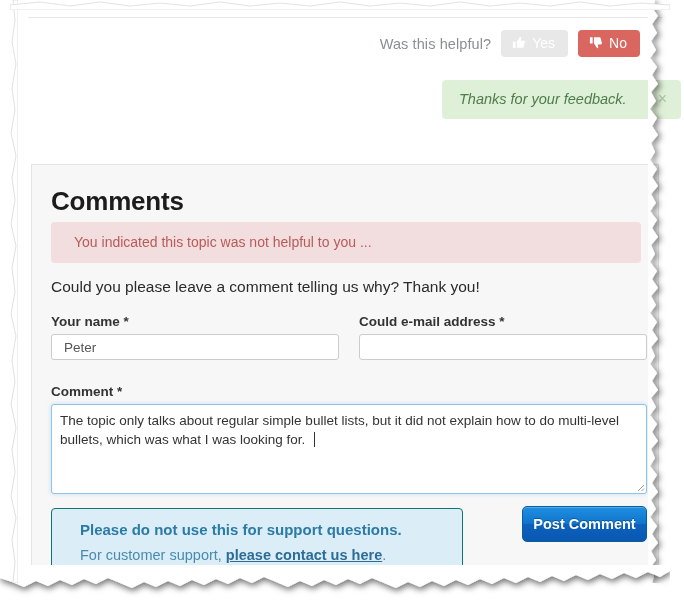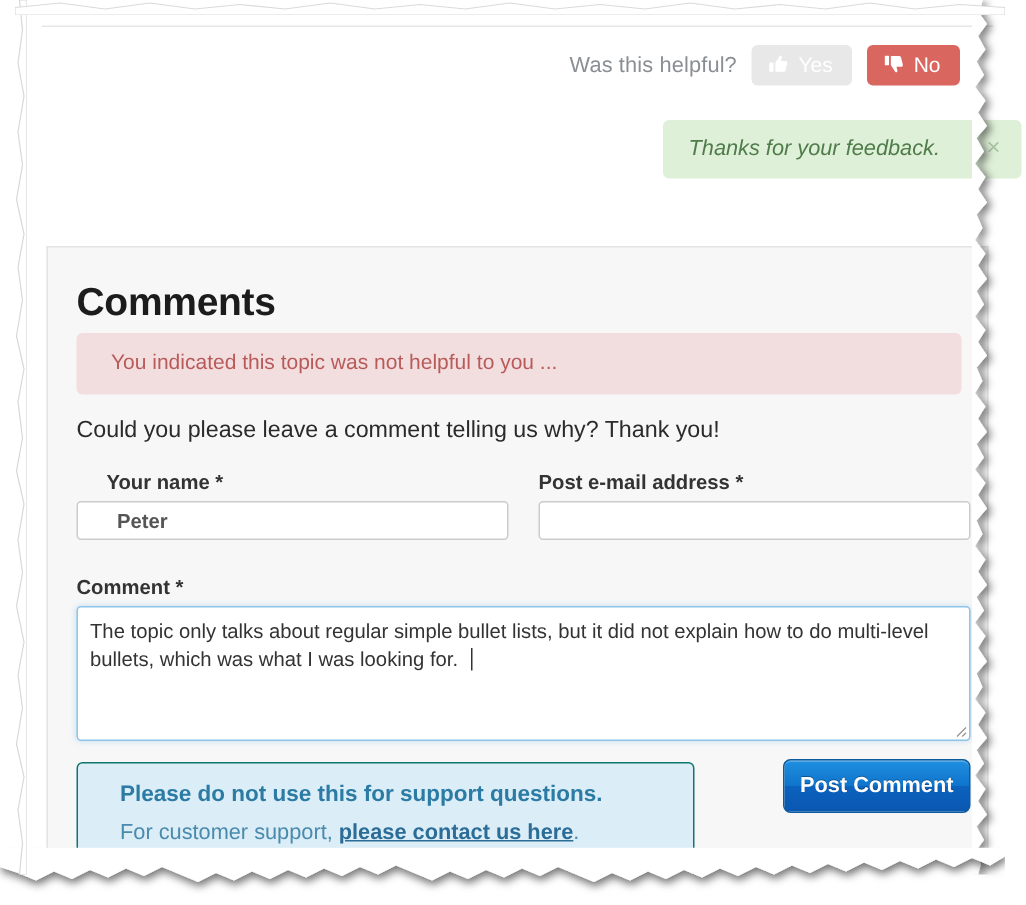--- a/index.html
+++ b/index.html
@@ -180,37 +180,36 @@
     color: #2b2b2b;
   }
 
   
   .field-label {
     position: absolute;
     font-size: 13.5px;
     font-weight: bold;
     color: #333333;
   }
-  #label-name  { left: 19px;  top: 149px; margin-left: 20px; }
+  #label-name  { left: 19px;  top: 149px; }
   #label-email { left: 327px; top: 149px; }
   #label-comment { left: 19px; top: 219px; }
 
   .text-input {
     position: absolute;
     height: 26px;
     border: 1px solid #cccccc;
     border-radius: 3px;
     background: #ffffff;
     font-family: "Liberation Sans", sans-serif;
     font-size: 13.5px;
     color: #555555;
-    padding: 0 26px;
+    padding: 0 12px;
     box-sizing: border-box;
     outline: none;
-    font-weight: bold;
   }
   #input-name  { left: 19px;  top: 169px; width: 288px; }
   #input-email { left: 327px; top: 169px; width: 288px; }
 
   #comment-wrap {
     position: absolute;
     left: 19px;
     top: 239px;
     width: 596px;
     height: 90px;
@@ -345,21 +344,21 @@
 
     <div id="prompt-text">Could you please leave a comment telling us why? Thank you!</div>
 
     <div id="not-helpful-alert">
       <span id="not-helpful-text">You indicated this topic was not helpful to you ...</span>
     </div>
 
     <label class="field-label" id="label-name">Your name *</label>
     <input class="text-input" id="input-name" type="text" value="Peter" style="">
 
-    <label class="field-label" id="label-email">Post e-mail address *</label>
+    <label class="field-label" id="label-email">Could e-mail address *</label>
     <input class="text-input" id="input-email" type="text" value="" style="">
 
     <label class="field-label" id="label-comment">Comment *</label>
     <div id="comment-wrap">
       <textarea id="input-comment" style="">The topic only talks about regular simple bullet lists, but it did not explain how to do multi-level bullets, which was what I was looking for. </textarea>
       <div id="comment-caret"></div>
       <svg id="resize-grip" viewBox="0 0 12 12">
         <path stroke="#9a9a9a" stroke-width="1" d="M11 5 5 11M11 8.5 8.5 11"></path>
       </svg>
     </div>

